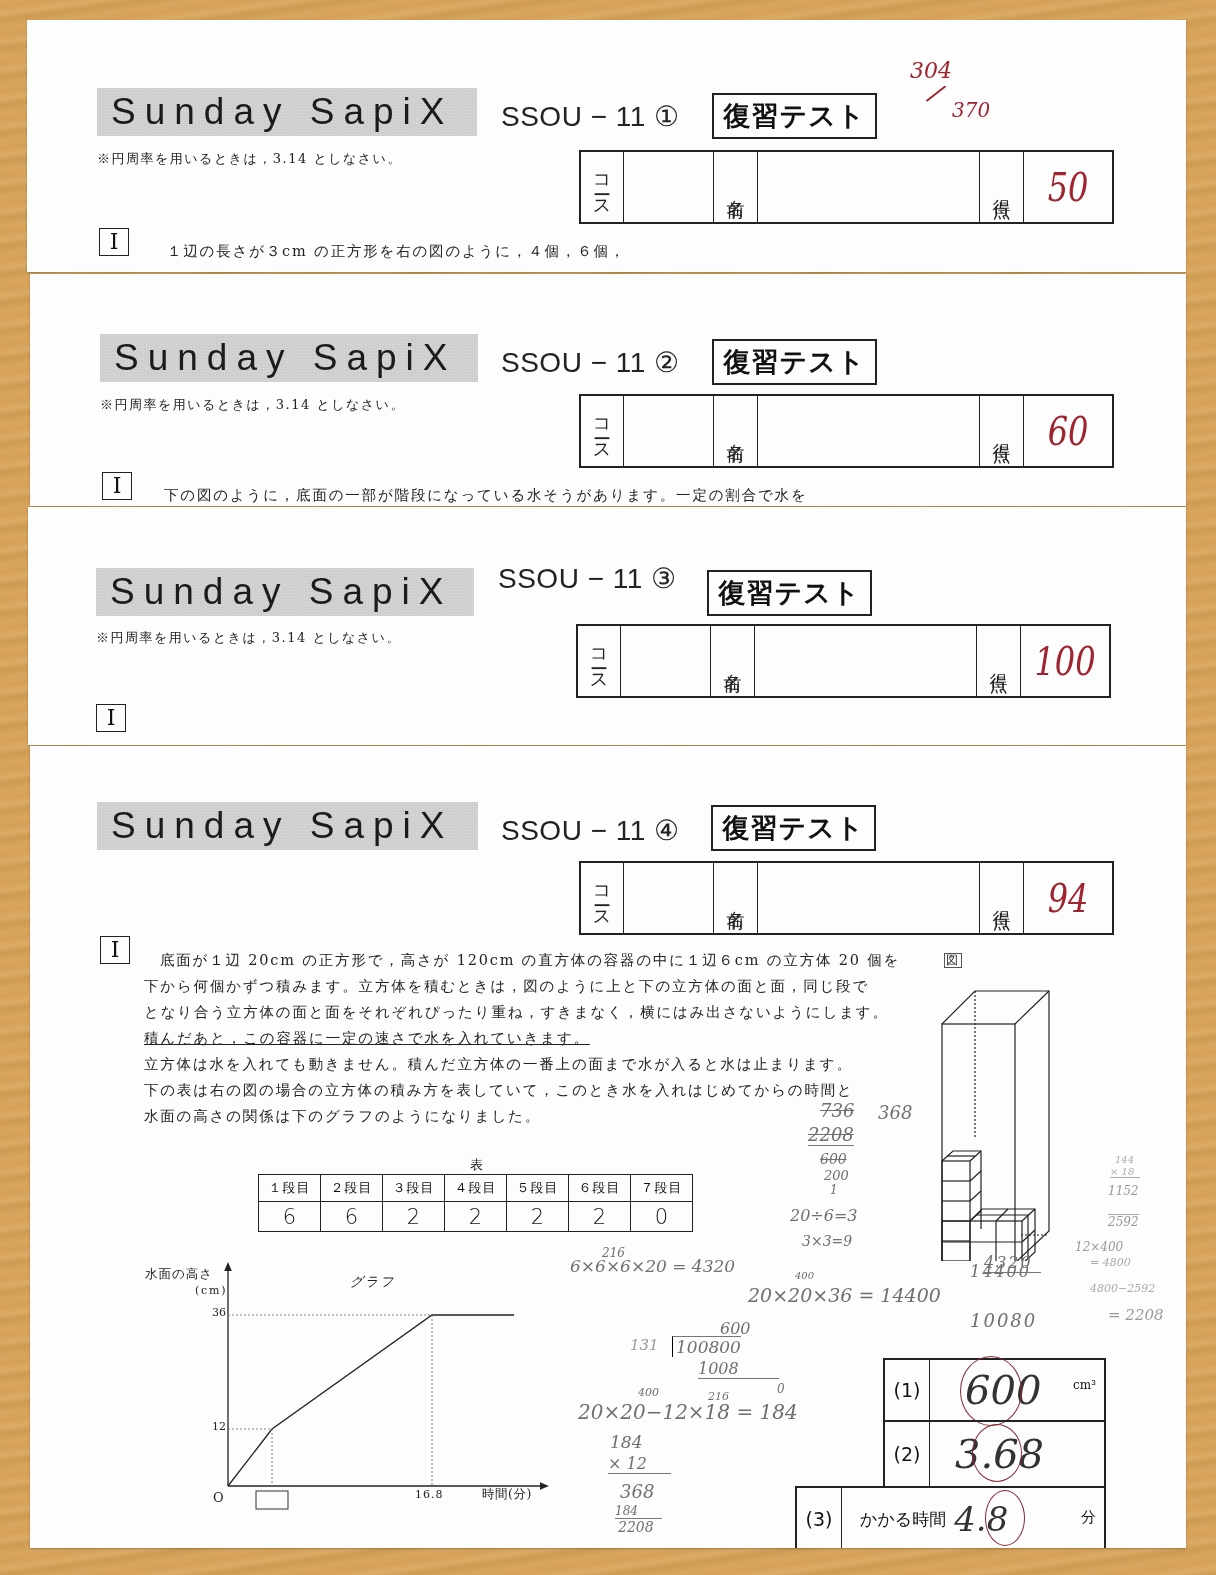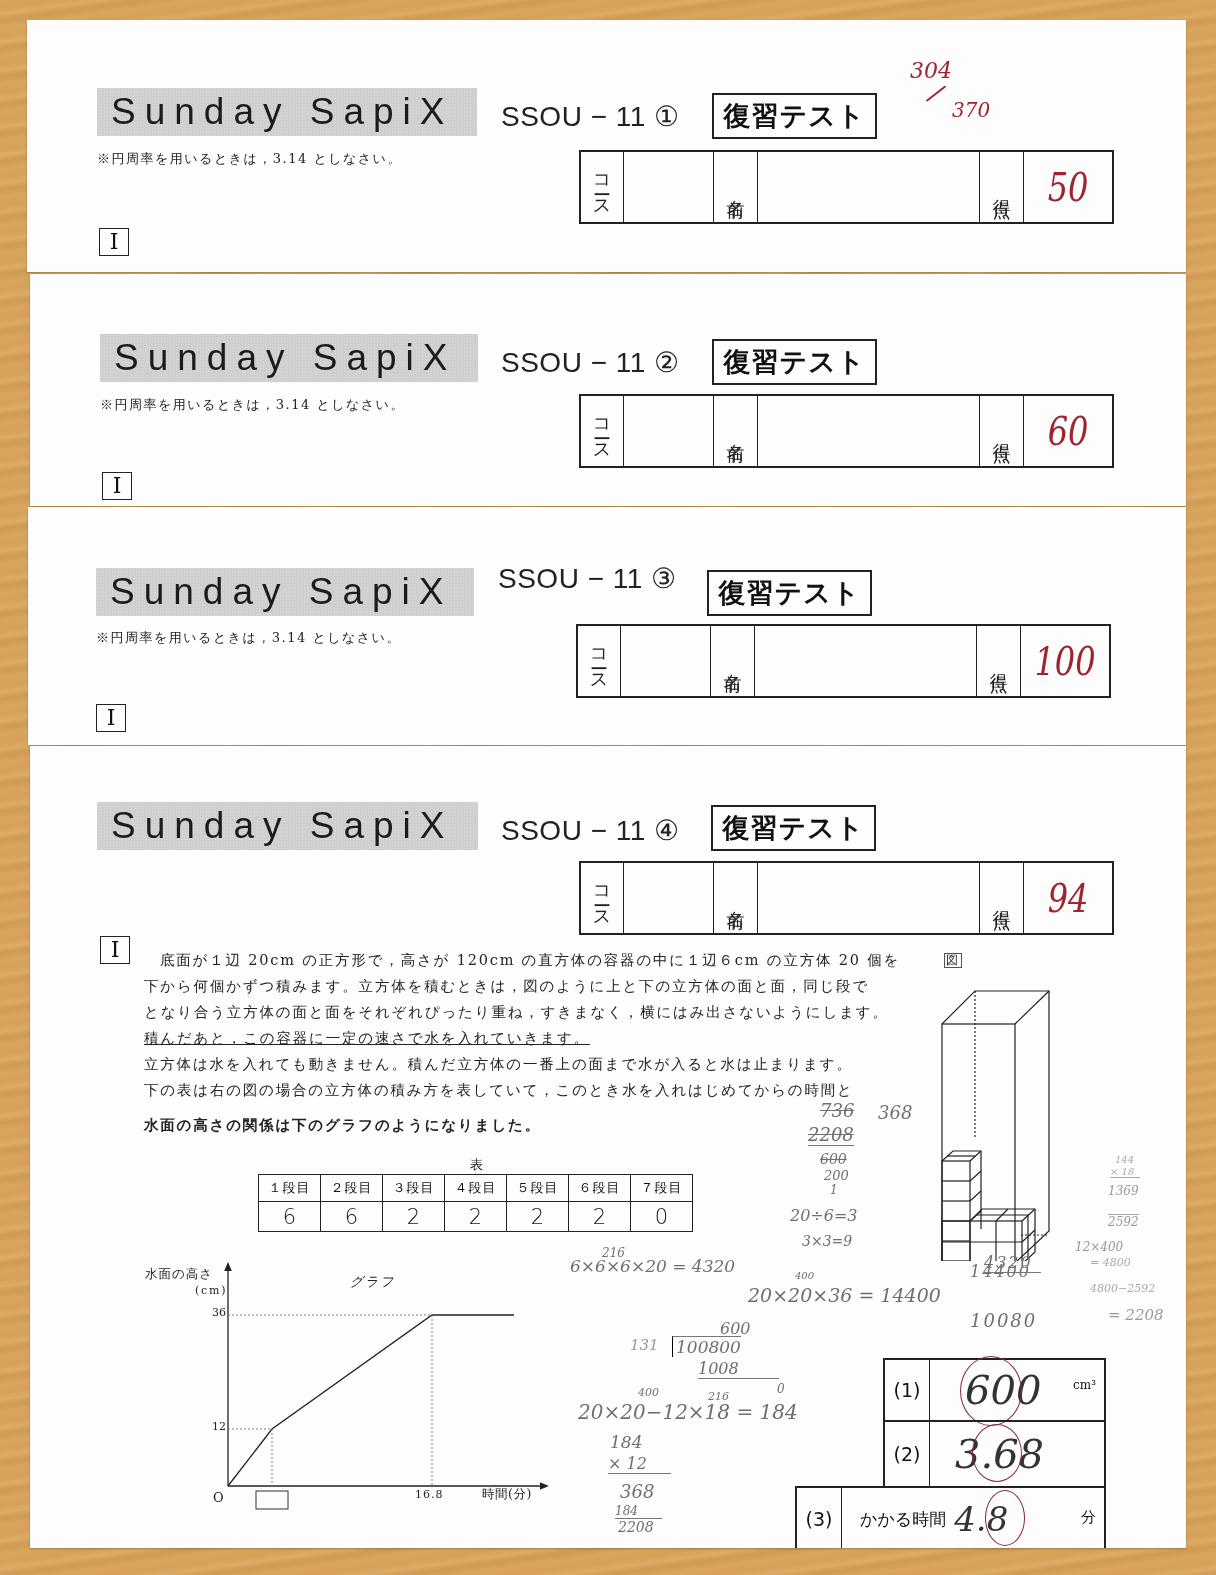--- a/index.html
+++ b/index.html
@@ -146,36 +146,38 @@
   <div class="note" style="left:70px; top:130px;">※円周率を用いるときは，3.14 としなさい。</div>
   <div class="infotable" style="left:552px; top:130px; width:535px;">
     <div class="vlabel" style="width:43px;">コース</div>
     <div style="width:90px;"></div>
     <div class="vlabel" style="width:44px;">名前</div>
     <div style="width:222px;"></div>
     <div class="vlabel" style="width:44px;">得点</div>
     <div class="score" style="flex:1;">50</div>
   </div>
   <div class="roman" style="left:72px; top:208px;">I</div>
+  <div class="qtext" style="left:140px; top:222px;">１辺の長さが３cm の正方形を右の図のように，４個，６個，</div>
 </div>
 
 <div class="sheet" style="left:30px; top:274px; width:1156px; height:232px;">
   <div class="brand" style="left:70px; top:60px; width:378px;">Sunday SapiX</div>
   <div class="code" style="left:471px; top:72px;text-align:center;">SSOU − 11 ②</div>
   <div class="testbox" style="left:682px; top:65px; width:165px; height:46px;">復習テスト</div>
   <div class="note" style="left:70px; top:122px;">※円周率を用いるときは，3.14 としなさい。</div>
   <div class="infotable" style="left:549px; top:120px; width:535px;">
     <div class="vlabel" style="width:43px;">コース</div>
     <div style="width:90px;"></div>
     <div class="vlabel" style="width:44px;">名前</div>
     <div style="width:222px;"></div>
     <div class="vlabel" style="width:44px;">得点</div>
     <div class="score" style="flex:1;">60</div>
   </div>
   <div class="roman" style="left:72px; top:198px;">I</div>
+  <div class="qtext" style="left:134px; top:212px;">下の図のように，底面の一部が階段になっている水そうがあります。一定の割合で水を</div>
 </div>
 
 <div class="sheet" style="left:28px; top:507px; width:1158px; height:238px;">
   <div class="brand" style="left:68px; top:61px; width:378px;">Sunday SapiX</div>
   <div class="code" style="left:470px; top:55px;">SSOU − 11 ③</div>
   <div class="testbox" style="left:679px; top:63px; width:165px; height:46px;">復習テスト</div>
   <div class="note" style="left:68px; top:122px;">※円周率を用いるときは，3.14 としなさい。</div>
   <div class="infotable" style="left:548px; top:117px; width:535px;">
     <div class="vlabel" style="width:43px;">コース</div>
     <div style="width:90px;"></div>
@@ -202,21 +204,21 @@
 
   <div class="roman" style="left:70px; top:190px;">I</div>
 
   <div>
     <div class="qtext" style="left:130px; top:205px;">底面が１辺 20cm の正方形で，高さが 120cm の直方体の容器の中に１辺６cm の立方体 20 個を</div>
     <div class="qtext" style="left:114px; top:231px;">下から何個かずつ積みます。立方体を積むときは，図のように上と下の立方体の面と面，同じ段で</div>
     <div class="qtext" style="left:114px; top:257px;">となり合う立方体の面と面をそれぞれぴったり重ね，すきまなく，横にはみ出さないようにします。</div>
     <div class="qtext" style="left:114px; top:283px;text-decoration:underline;">積んだあと，この容器に一定の速さで水を入れていきます。</div>
     <div class="qtext" style="left:114px; top:309px;">立方体は水を入れても動きません。積んだ立方体の一番上の面まで水が入ると水は止まります。</div>
     <div class="qtext" style="left:114px; top:335px;">下の表は右の図の場合の立方体の積み方を表していて，このとき水を入れはじめてからの時間と</div>
-    <div class="qtext" style="left:114px; top:370px;font-weight:bold;">水面の高さの関係は下のグラフのようになりました。</div>
+    <div class="qtext" style="left:114px; top:361px;">水面の高さの関係は下のグラフのようになりました。</div>
   </div>
 
   <div class="qtext" style="left:914px; top:207px; font-size:12px; border:1px solid #555; padding:0 1px; line-height:13px;">図</div>
   <svg style="position:absolute; left:905px; top:215px;" width="130" height="300" viewBox="0 0 130 300">
     <g fill="none" stroke="#222" stroke-width="1.2">
 
       <polyline points="7,63 40,30 114,30 114,270 80,302"></polyline>
       <rect x="7" y="63" width="73" height="240"></rect>
       <line x1="80" y1="63" x2="114" y2="30"></line>
       <line x1="40" y1="30" x2="40" y2="178" stroke-dasharray="2,2"></line>
@@ -339,21 +341,21 @@
 
     <div class="hand" style="left:765px; top:524px; font-size:10px;">400</div>
     <div class="hand" style="left:718px; top:538px; font-size:19px;">20×20×36 = 14400</div>
 
     <div class="hand" style="left:940px; top:516px; font-size:16px; letter-spacing:2px;">14400</div>
     <div class="hand" style="left:954px; top:507px; font-size:16px; letter-spacing:2px; border-bottom:1px solid #777; padding-right:8px;">4320</div>
     <div class="hand" style="left:940px; top:564px; font-size:18px; letter-spacing:2px;">10080</div>
 
     <div class="hand" style="left:1085px; top:408px; font-size:10px; color:#aaa;">144</div>
     <div class="hand" style="left:1080px; top:420px; font-size:10px; color:#aaa; border-bottom:1px solid #aaa; padding-right:6px;">× 18</div>
-    <div class="hand" style="left:1078px; top:438px; font-size:12px; color:#999;">1369</div>
+    <div class="hand" style="left:1078px; top:438px; font-size:12px; color:#999;">1152</div>
     <div class="hand" style="left:1078px; top:468px; font-size:12px; color:#999; border-top:1px solid #aaa;">2592</div>
     <div class="hand" style="left:1045px; top:494px; font-size:12px; color:#999;">12×400</div>
     <div class="hand" style="left:1060px; top:510px; font-size:11px; color:#aaa;">= 4800</div>
     <div class="hand" style="left:1060px; top:536px; font-size:11px; color:#aaa;">4800−2592</div>
     <div class="hand" style="left:1078px; top:560px; font-size:15px; color:#999;">= 2208</div>
 
     <div class="hand" style="left:690px; top:573px; font-size:16px;">600</div>
     <div class="hand" style="left:600px; top:590px; font-size:15px; color:#999;">131</div>
     <div class="hand" style="left:642px; top:590px; font-size:17px; border-top:1px solid #777; border-left:1px solid #000000; padding-left:3px;">100800</div>
     <div class="hand" style="left:668px; top:613px; font-size:16px; border-bottom:1px solid #777; padding-right:40px;">1008</div>

